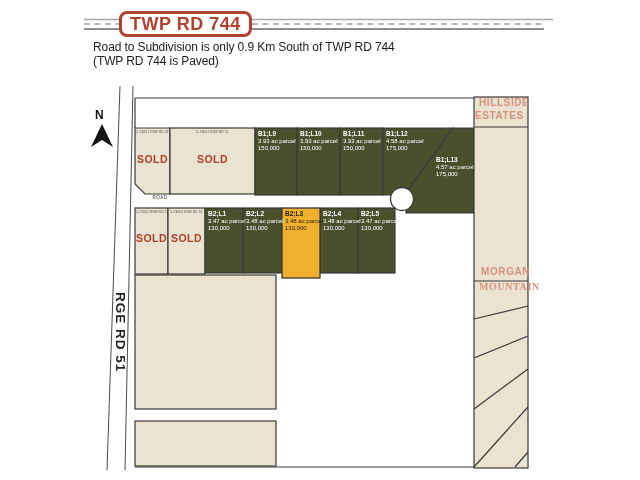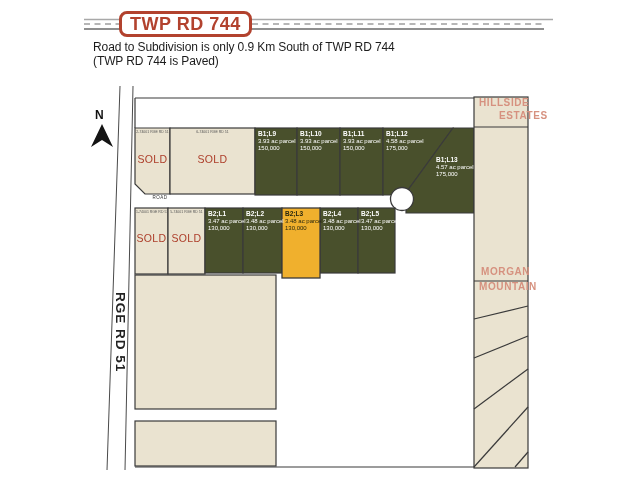--- a/index.html
+++ b/index.html
@@ -23,21 +23,21 @@
   .beige{fill:var(--parcel-beige);stroke:var(--line-dark);stroke-width:1.2;}
   .green{fill:var(--lot-green);stroke:var(--line-dark);stroke-width:1.2;}
   .yellow{fill:var(--lot-yellow);stroke:var(--line-dark);stroke-width:1.3;}
   
   .north-n{position:absolute;left:95px;top:108px;font-size:12px;font-weight:bold;color:#111;}
   .rgerd{
     position:absolute;left:81px;top:325px;width:80px;height:14px;text-align:center;
     transform:rotate(90deg);font-size:13.5px;font-weight:600;letter-spacing:1px;color:#222;white-space:nowrap;
   }
   .road-word{position:absolute;left:145px;top:195px;width:30px;text-align:center;font-size:4.5px;letter-spacing:.5px;color:#333;}
-  .sold{position:absolute;font-weight:normal;font-size:10.5px;letter-spacing:.4px;color:var(--sold-red);text-align:center;}
+  .sold{position:absolute;font-weight:bold;font-size:10.5px;letter-spacing:.4px;color:var(--sold-red);text-align:center;}
   .addr{position:absolute;font-size:3.5px;color:#555;text-align:center;white-space:nowrap;overflow:hidden;}
   .lot-label{position:absolute;color:#fff;font-size:6px;line-height:7.5px;white-space:nowrap;}
   .lot-label .id{font-weight:bold;font-size:6.5px;display:block;}
   .lot-label span{display:block;}
   .lot-label.dark{color:#26260f;}
   .neighbor{position:absolute;font-weight:bold;font-size:10px;letter-spacing:.6px;color:var(--neighbor-salmon);white-space:nowrap;}
 </style>
 </head>
 <body>
 
@@ -157,17 +157,17 @@
     <span>3.48 ac parcel</span>
     <span>130,000</span>
   </div>
   <div class="lot-label" style="left:361px;top:210px;">
     <span class="id">B2;L5</span>
     <span>3.47 ac parcel</span>
     <span>130,000</span>
   </div>
 
   <div class="neighbor" style="left:479px;top:97px;">HILLSIDE</div>
-  <div class="neighbor" style="left:499px;top:110px;">ESTATES</div>
+  <div class="neighbor" style="left:475px;top:110px;">ESTATES</div>
   <div class="neighbor" style="left:481px;top:266px;">MORGAN</div>
-  <div class="neighbor" style="left:479px;top:281px;">MOUNTAIN</div>
+  <div class="neighbor" style="left:479px;top:281px;font-family:Liberation Serif, serif;">MOUNTAIN</div>
 
 </div>
 
 </body></html>

